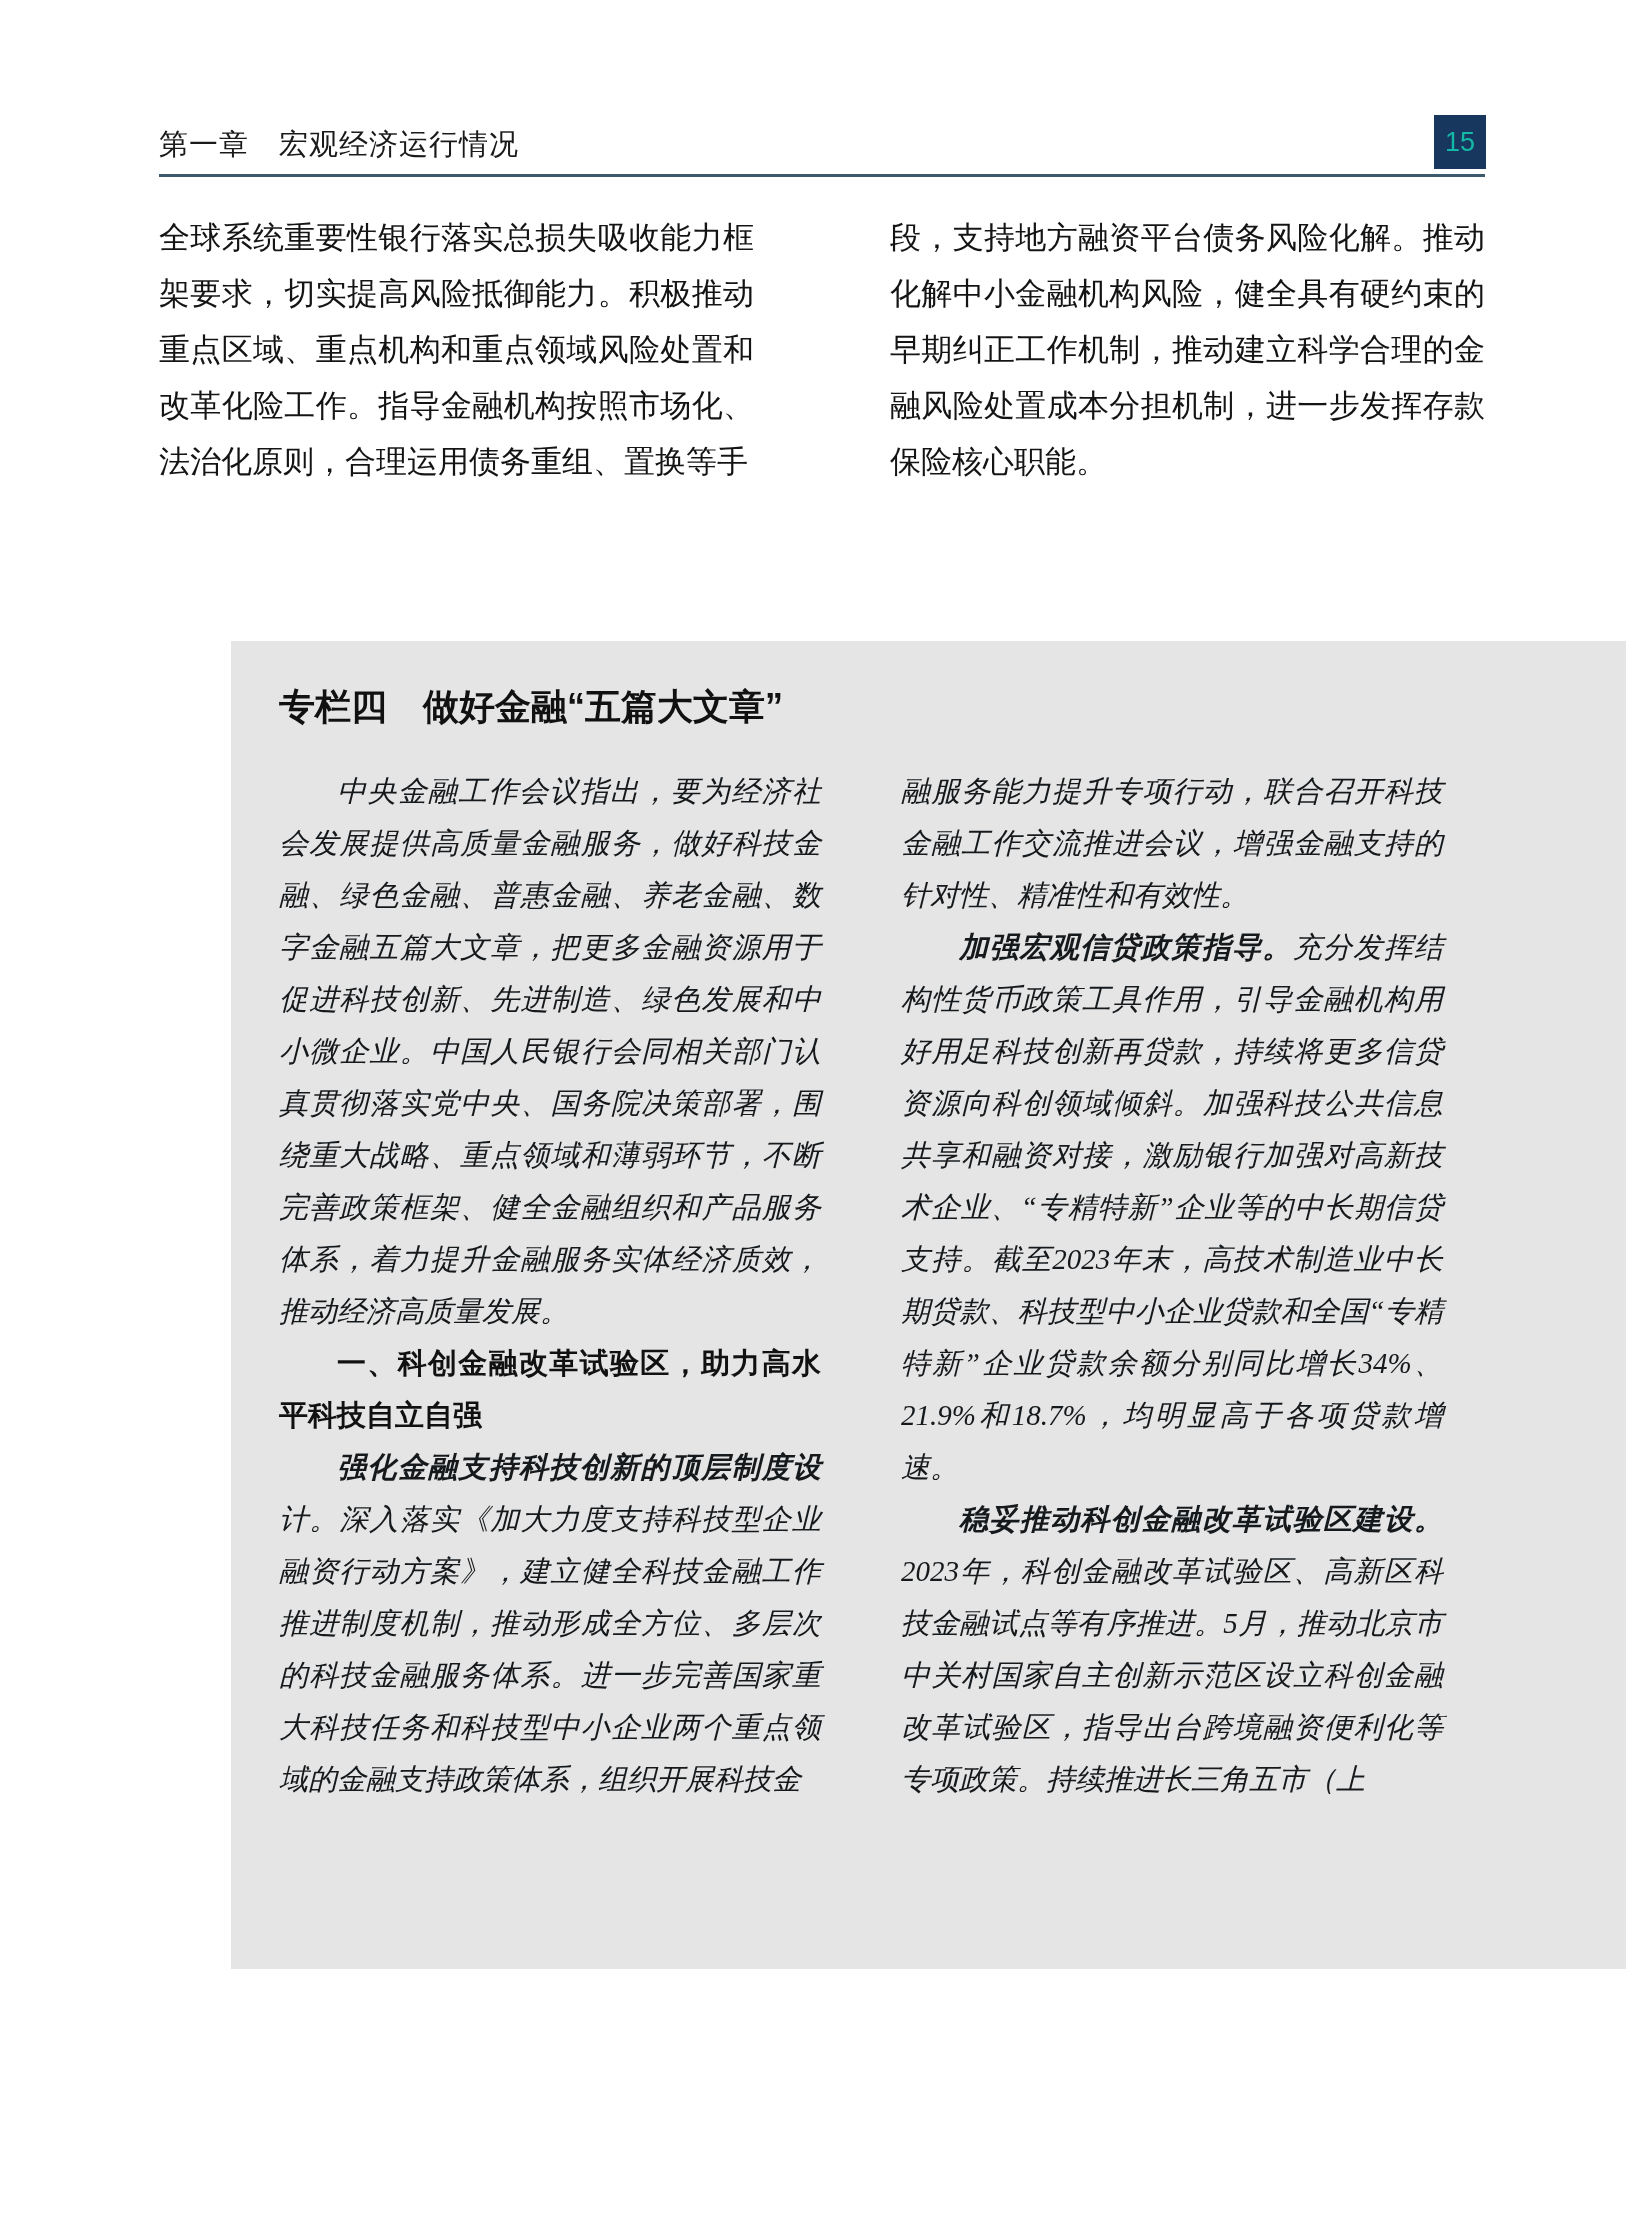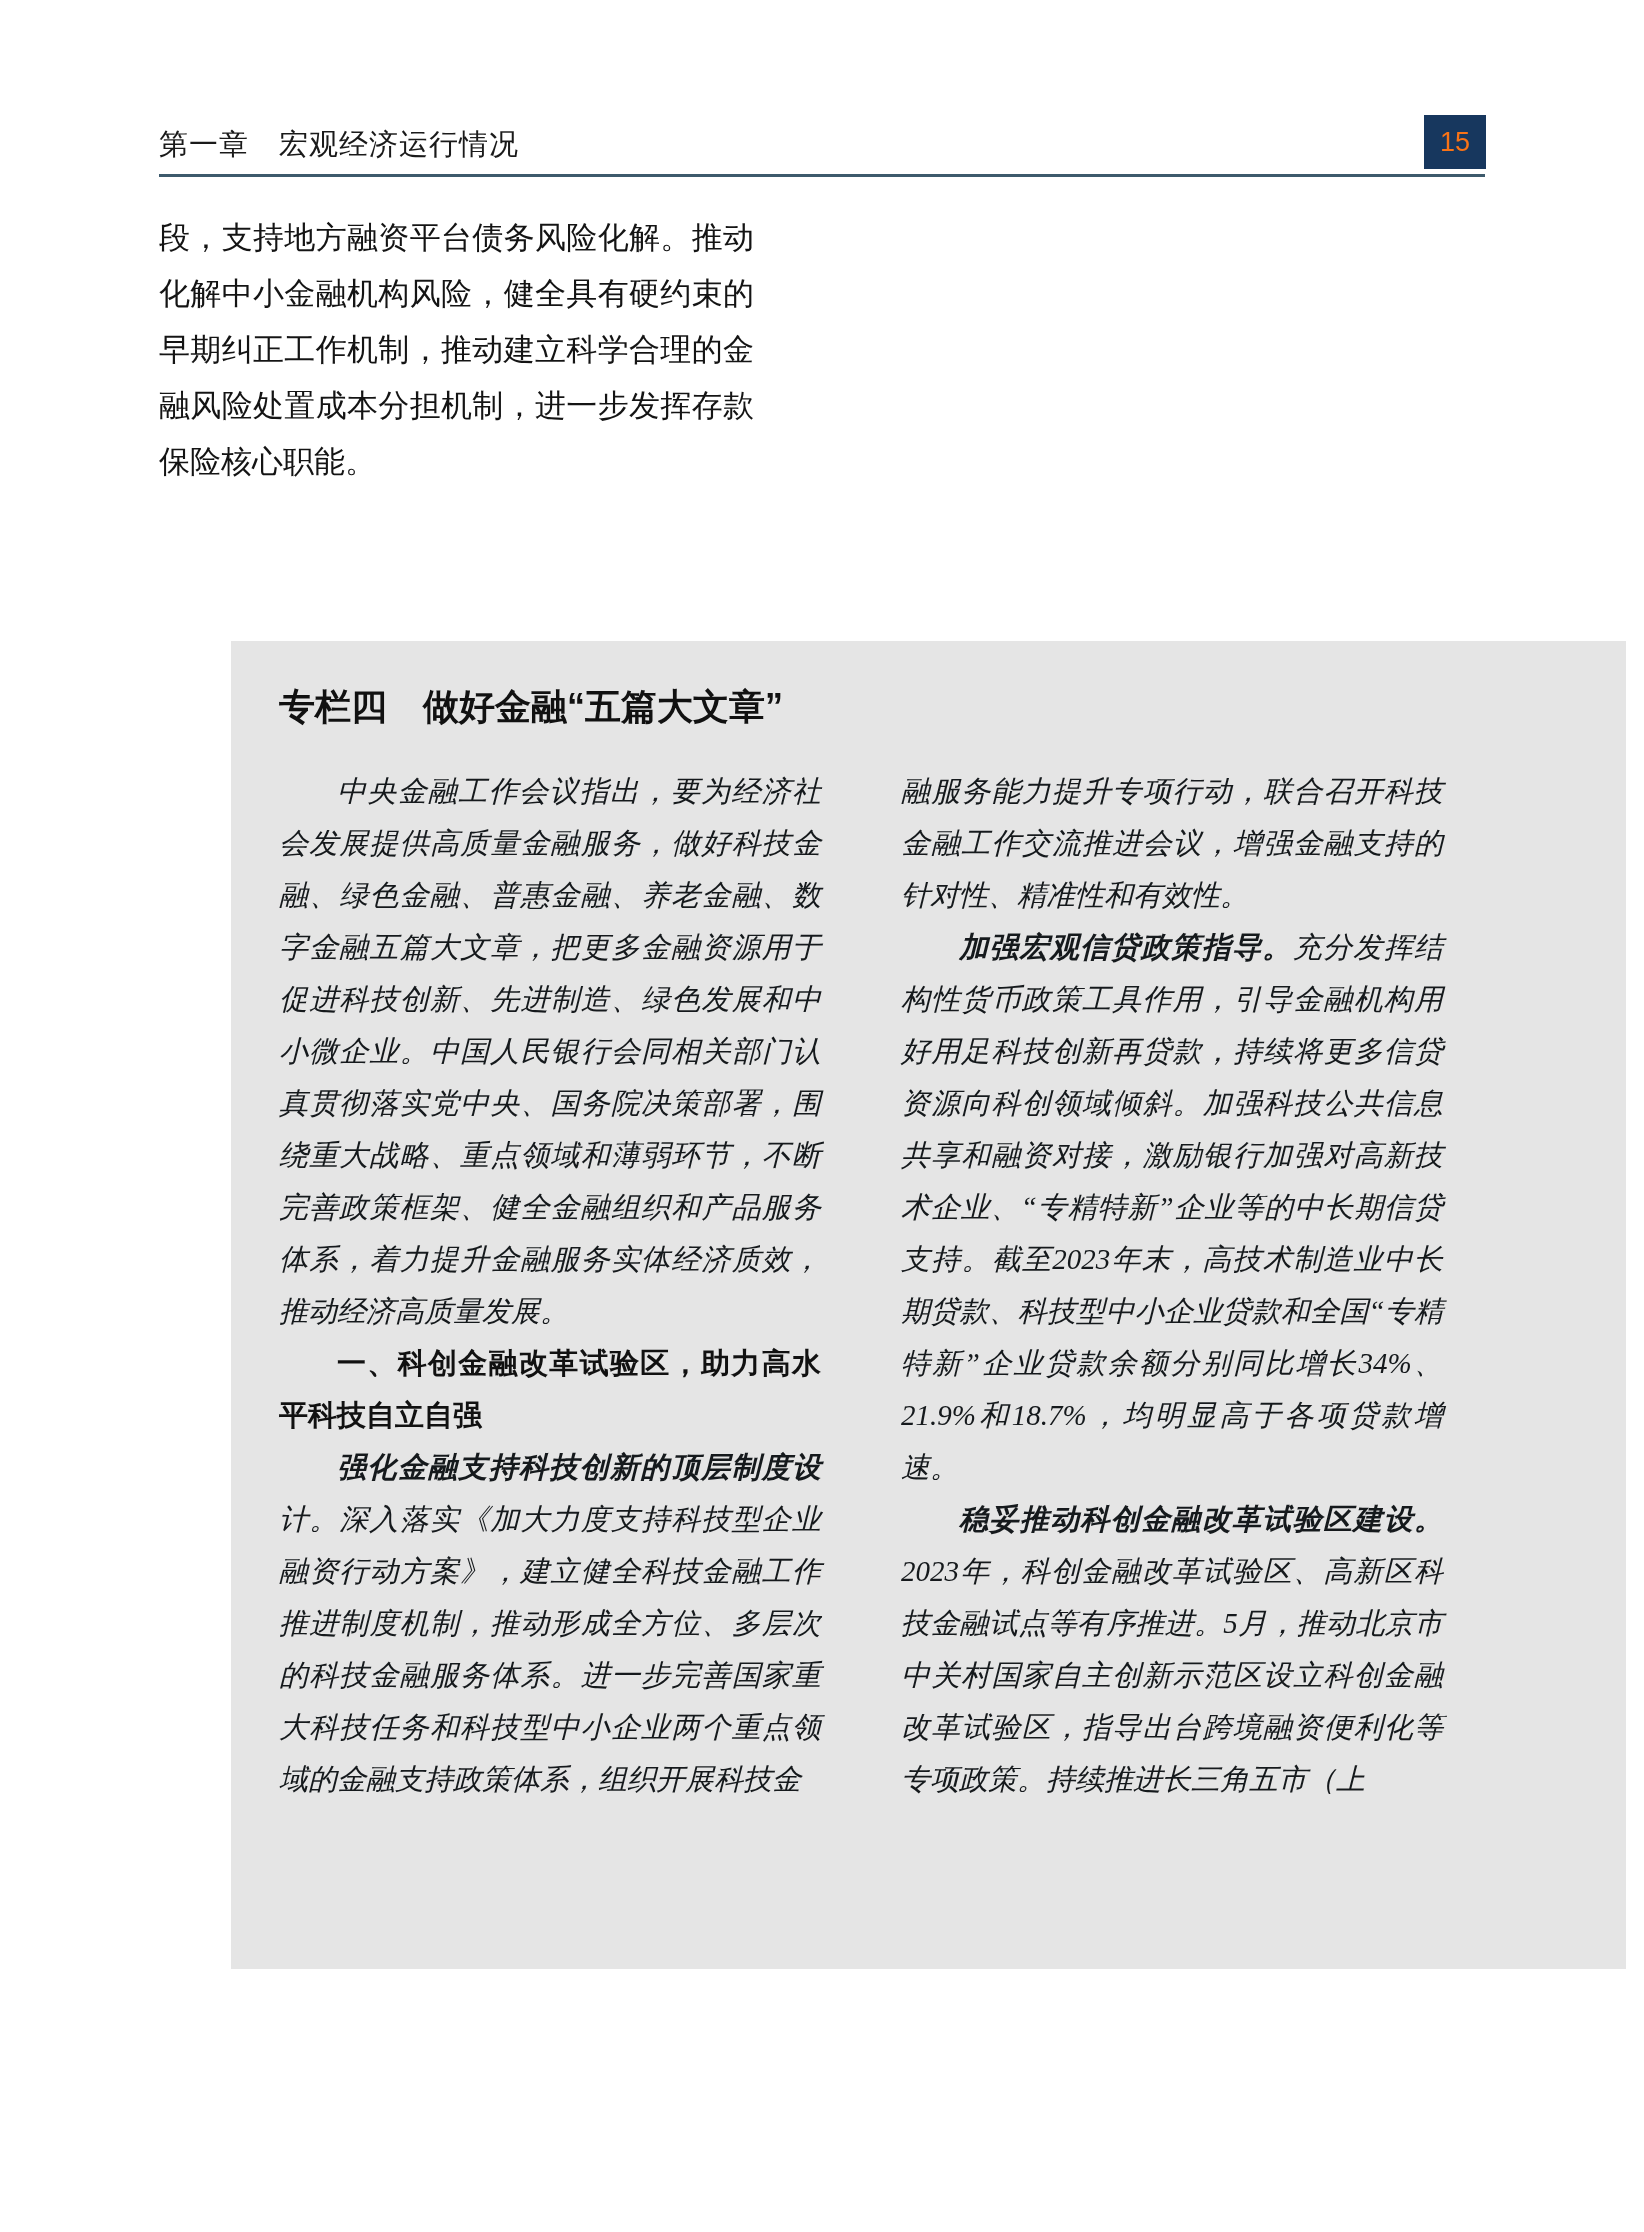--- a/index.html
+++ b/index.html
@@ -40,24 +40,24 @@
     left: 0;
     bottom: 0;
     width: 1326px;
     height: 3px;
     background: #3d5a6c;
   }
   .page-number-badge {
     position: absolute;
     right: -1px;
     top: -10px;
-    width: 62px;
+    width: 52px;
     height: 54px;
     background: #17375e;
-    color: #f97316;
+    color: #14b8a6;
     font-size: 27px;
     display: flex;
     align-items: center;
     justify-content: center;
     font-family: "Liberation Sans", sans-serif;
   }
 
   
   .body-columns {
     position: absolute;
@@ -148,20 +148,23 @@
 <div class="page">
 
   <div class="header">
     <div class="header-title">第一章　宏观经济运行情况</div>
     <div class="header-rule"></div>
     <div class="page-number-badge">15</div>
   </div>
 
   <div class="body-columns">
     <div class="body-col">
+      <p class="body-p">全球系统重要性银行落实总损失吸收能力框架要求，切实提高风险抵御能力。积极推动重点区域、重点机构和重点领域风险处置和改革化险工作。指导金融机构按照市场化、法治化原则，合理运用债务重组、置换等手</p>
+    </div>
+    <div class="body-col">
       <p class="body-p">段，支持地方融资平台债务风险化解。推动化解中小金融机构风险，健全具有硬约束的早期纠正工作机制，推动建立科学合理的金融风险处置成本分担机制，进一步发挥存款保险核心职能。</p>
     </div>
   </div>
 
   <div class="column-box">
     <div class="box-title">专栏四　做好金融“五篇大文章”</div>
 
     <div class="box-columns">
 
       <div class="box-col">

